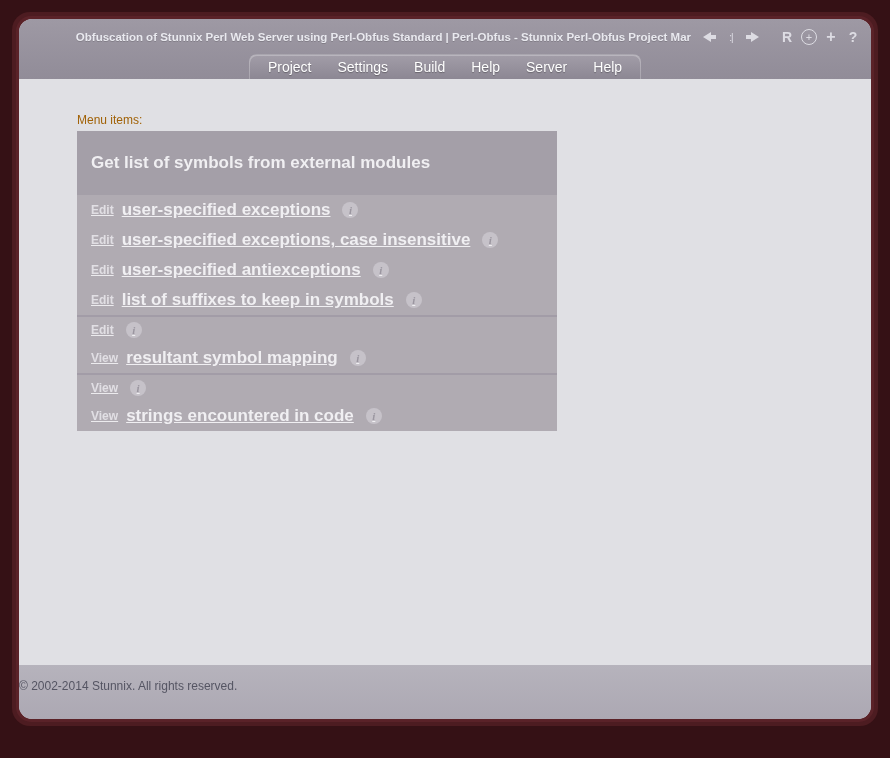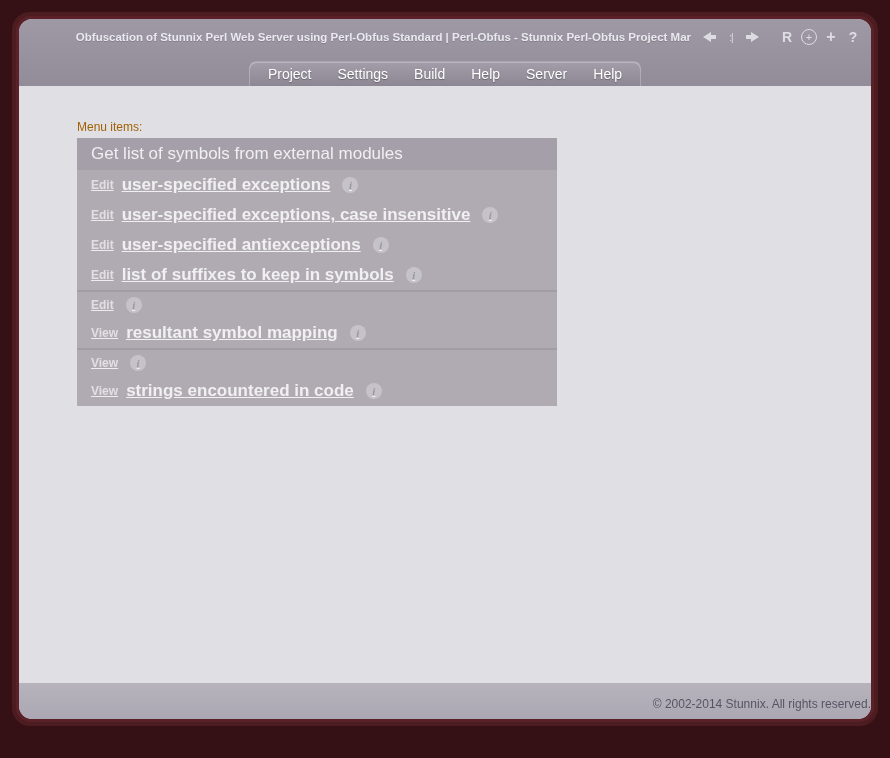--- a/index.html
+++ b/index.html
@@ -40,21 +40,21 @@
     background: linear-gradient(#9e99a4, #918c98);
     border-radius: 13px 13px 0 0;
     padding: 6px 10px 0 10px;
     min-height: 55px;
   }
   .title-row {
     display: flex;
     align-items: center;
     justify-content: flex-end;
     gap: 6px;
-    padding: 4px 0 16px 0;
+    padding: 4px 0 9px 0;
   }
   .title-text {
     color: #e9e9ef;
     font-size: 11.5px;
     font-weight: bold;
     white-space: nowrap;
     margin-right: 4px;
     text-shadow: 0 1px 0 rgba(0,0,0,0.15);
   }
   .tb-icon {
@@ -102,23 +102,23 @@
     font-size: 12px;
     color: #a16207;
     margin-bottom: 4px;
   }
   .box {
     width: 480px;
     background: #b0abb2;
   }
   .hdr {
     background: #a49fa8;
-    padding: 6px 14px;
+    padding: 22px 14px;
     font-size: 17px;
-    font-weight: normal;
+    font-weight: bold;
     color: #f0eff2;
     cursor: pointer;
   }
   .row {
     padding: 5px 14px;
     font-size: 17px;
     font-weight: bold;
     color: #f0eff2;
     display: flex;
     align-items: center;
@@ -147,22 +147,22 @@
     font-style: italic;
     margin-left: 4px;
   }
   .sep {
     height: 2px;
     background: #a29ca7;
     margin: 0;
   }
   .footer {
     background: linear-gradient(#b6b3bc, #aca8b3);
-    text-align: right;
-    padding: 14px 0 8px 0;
+    text-align: left;
+    padding: 14px 0 26px 0;
     font-size: 12px;
     color: #555563;
     border-radius: 0 0 13px 13px;
   }
 </style>
 </head>
 <body>
 
 <div class="outer-frame">
   <div class="mid-frame">

